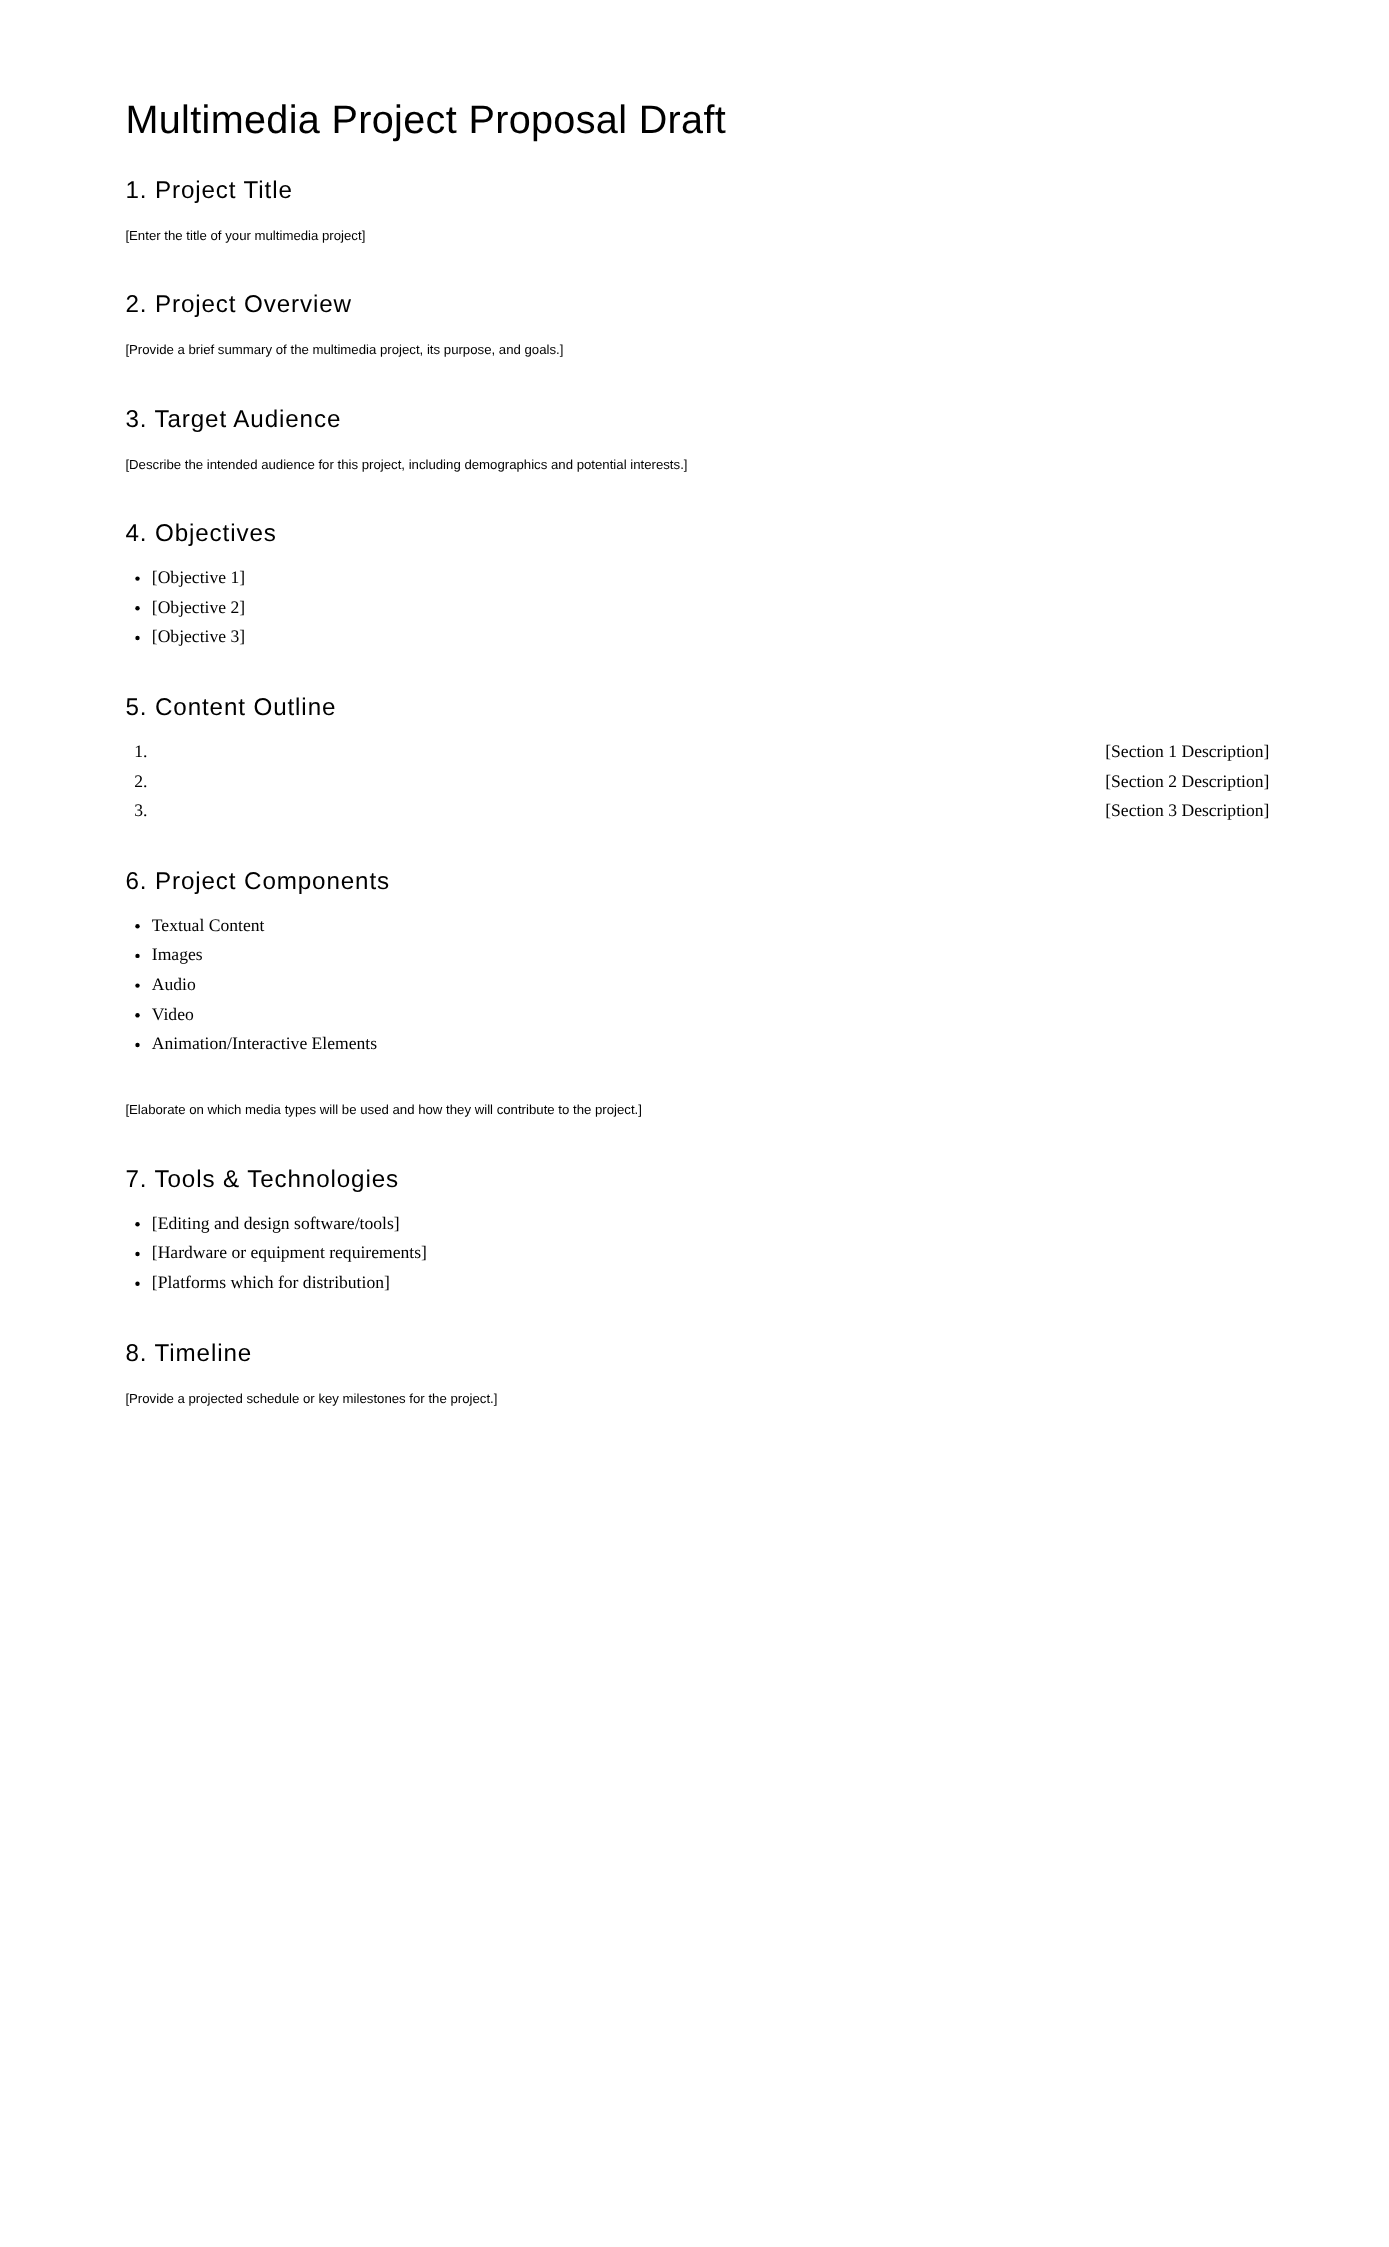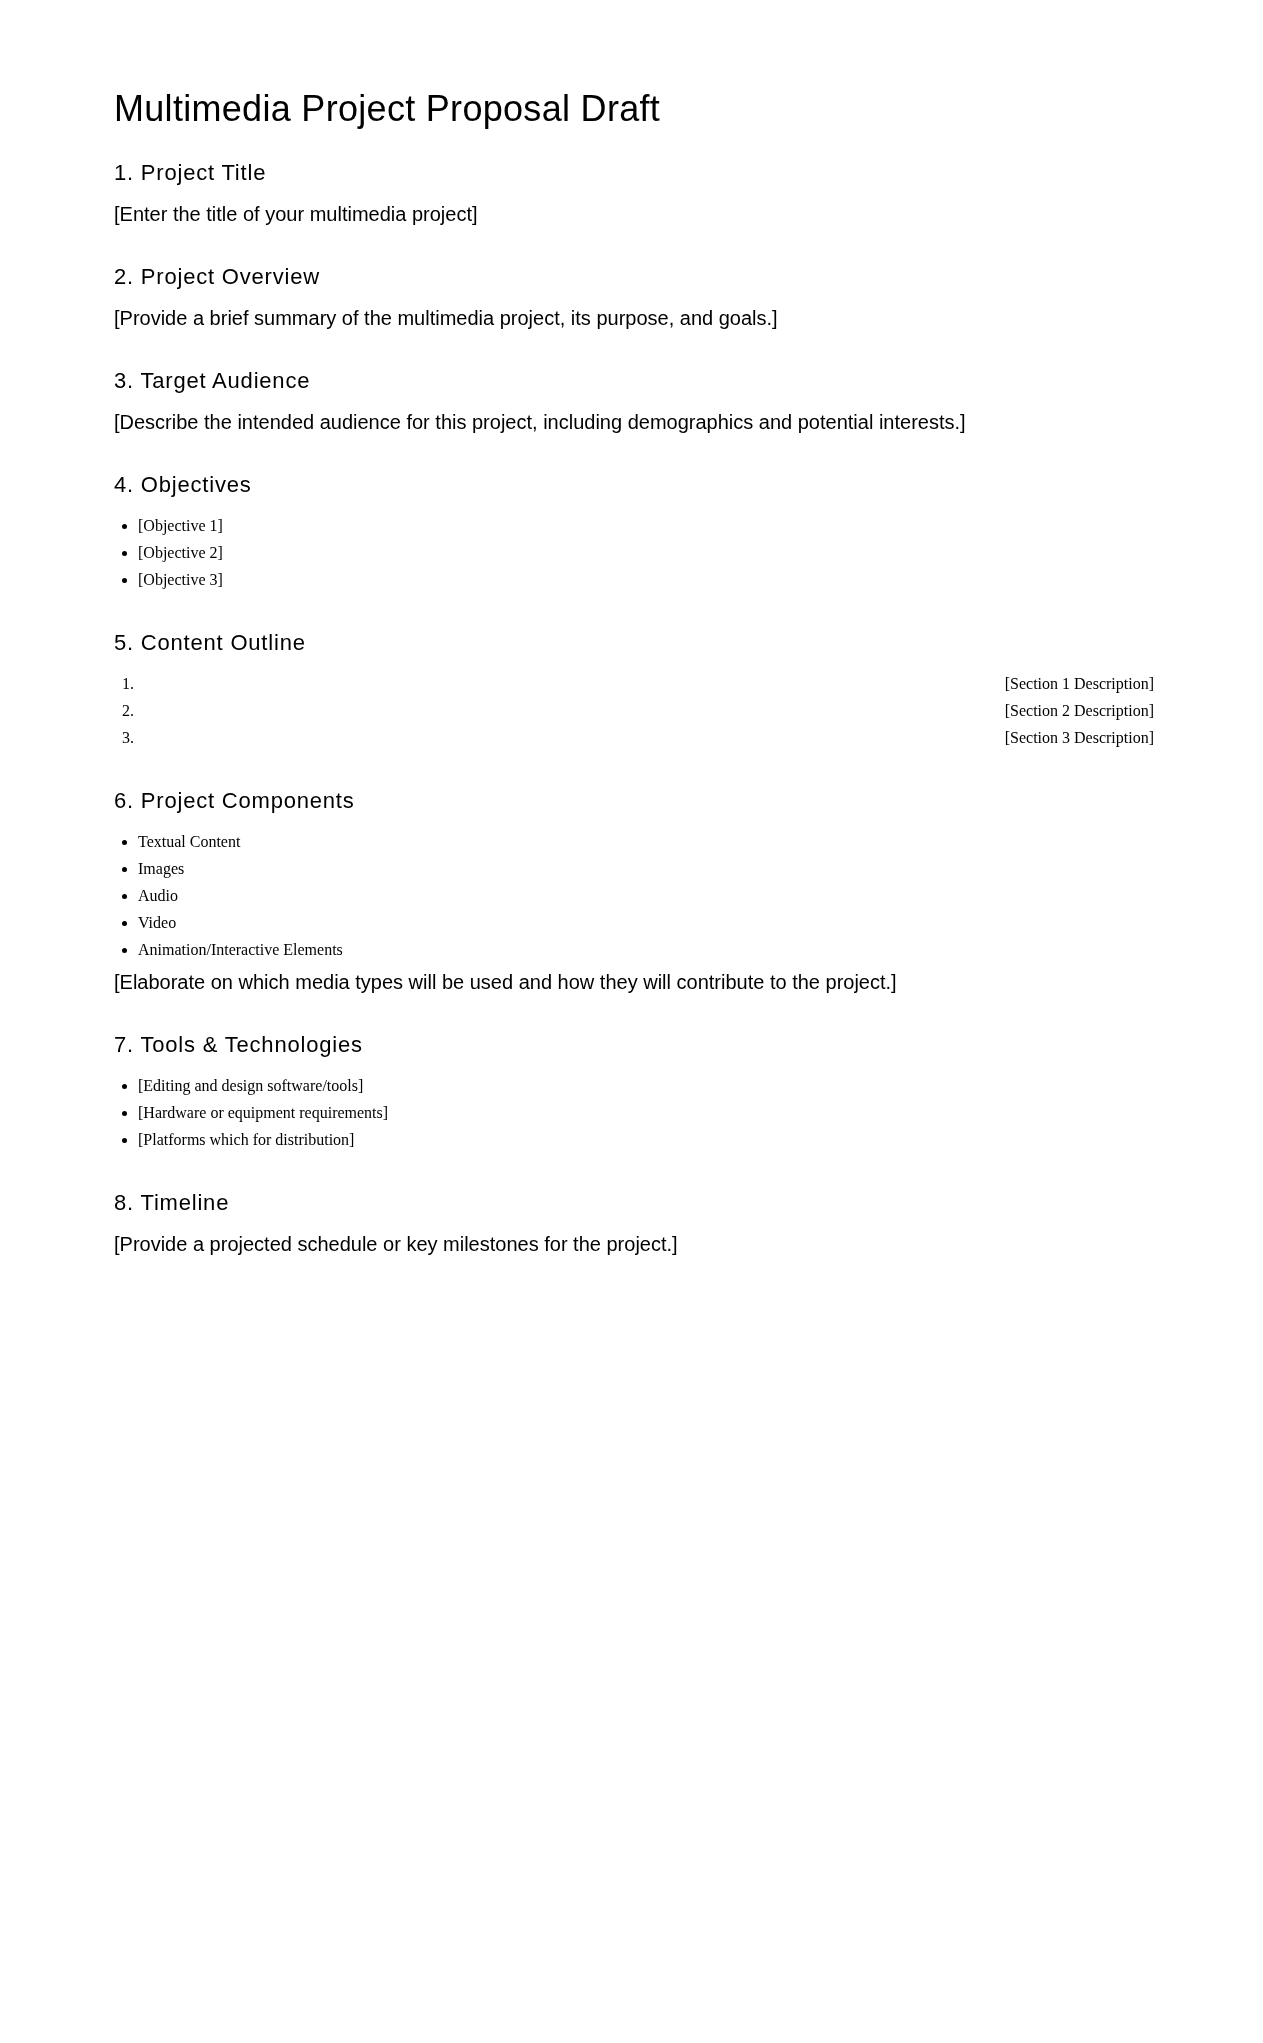--- a/index.html
+++ b/index.html
@@ -14,21 +14,21 @@
     h1 {
       font-size: 36px; font-weight: normal; margin: 0;
       position: absolute; top: 88px; left: 0; letter-spacing: 0.3px;
       white-space: nowrap;
     }
     .sections { position: absolute; top: 160px; left: 0; width: 100%; }
     h2 {
       font-size: 22px; font-weight: normal; margin: 0 0 18px 0;
       letter-spacing: 0.8px; line-height: 26px;
     }
-    p { font-size: 20px; margin: 0 0 40px 0; line-height: 20px; }
+    p { font-size: 12px; margin: 0 0 40px 0; line-height: 20px; }
     ul, ol { margin: 0 0 40px 0; padding-left: 24px; font-size: 16px; }
     li { line-height: 20px; margin-bottom: 7px; font-family: Liberation Serif, serif; }
     ol { padding-left: 24px; text-align: right; }
   </style>
 </head>
 <body>
 
 <div class="page">
   <h1>Multimedia Project Proposal Draft</h1>
 
@@ -61,21 +61,21 @@
       <h2>5. Content Outline</h2>
       <ol>
         <li>[Section 1 Description]</li>
         <li>[Section 2 Description]</li>
         <li>[Section 3 Description]</li>
       </ol>
     </section>
 
     <section>
       <h2>6. Project Components</h2>
-      <ul style="margin-bottom:12px">
+      <ul style="margin-bottom:39px">
         <li>Textual Content</li>
         <li>Images</li>
         <li>Audio</li>
         <li>Video</li>
         <li>Animation/Interactive Elements</li>
       </ul>
       <p>[Elaborate on which media types will be used and how they will contribute to the project.]</p>
     </section>
 
     <section>

